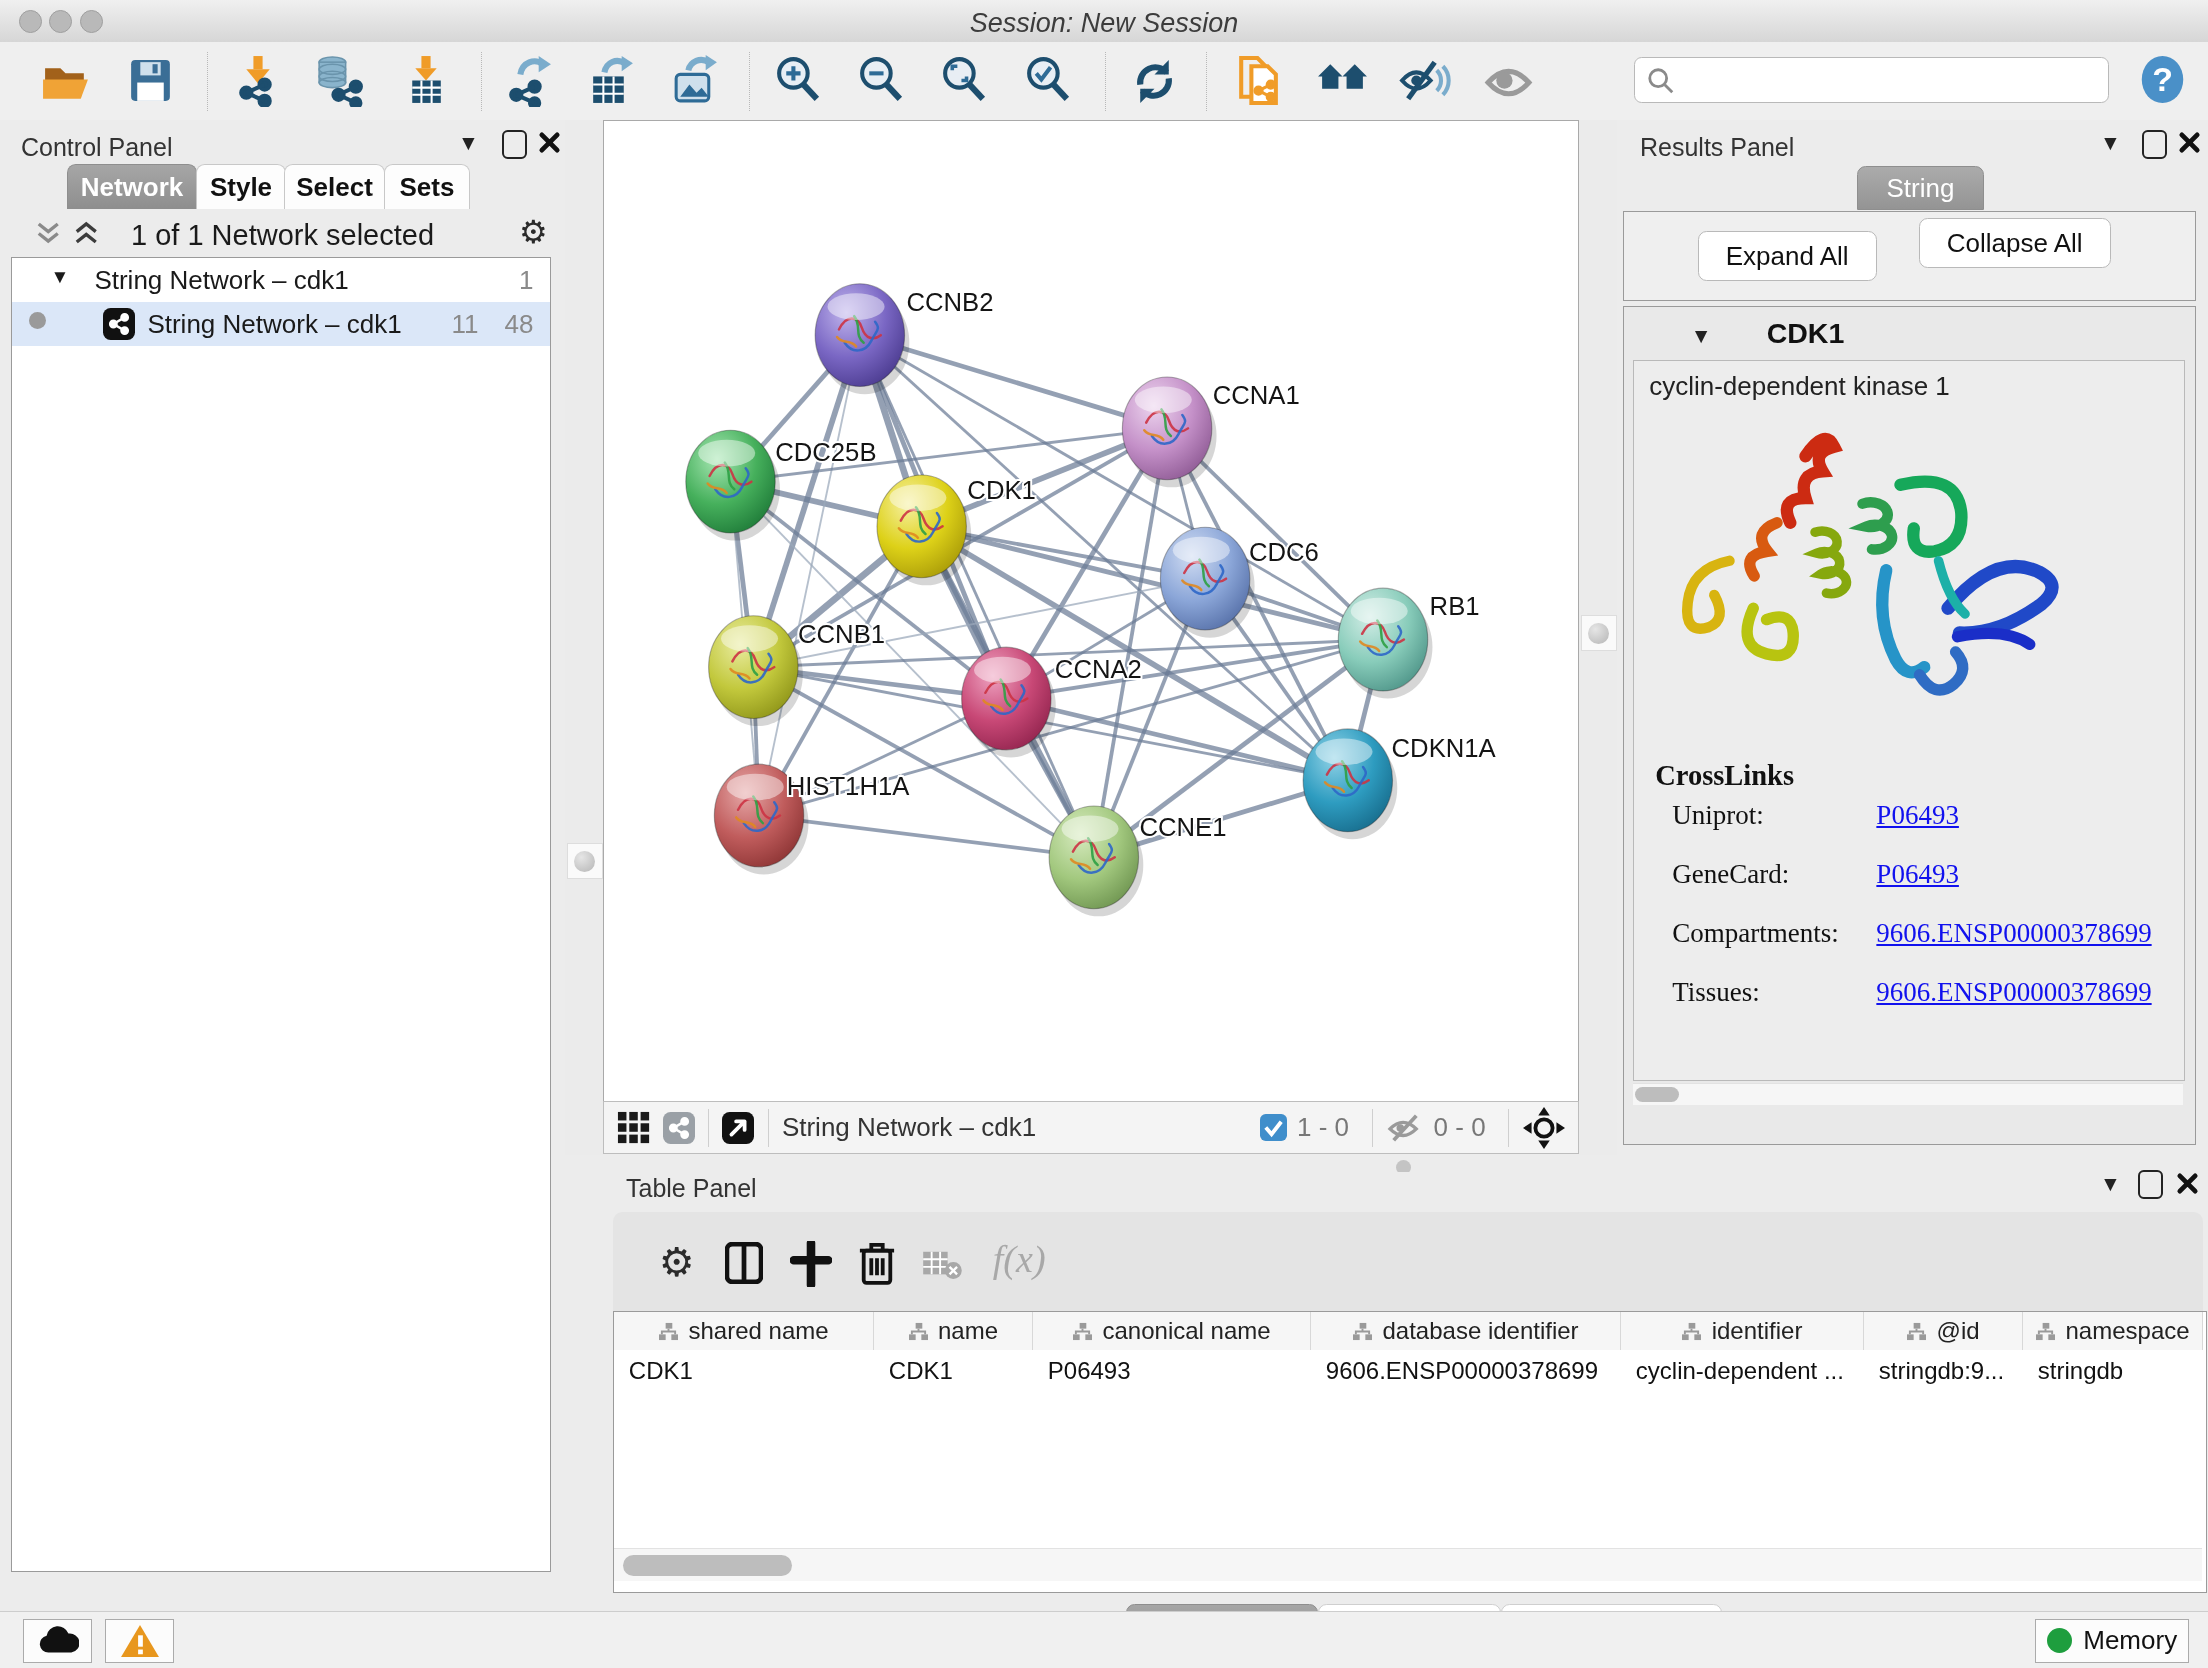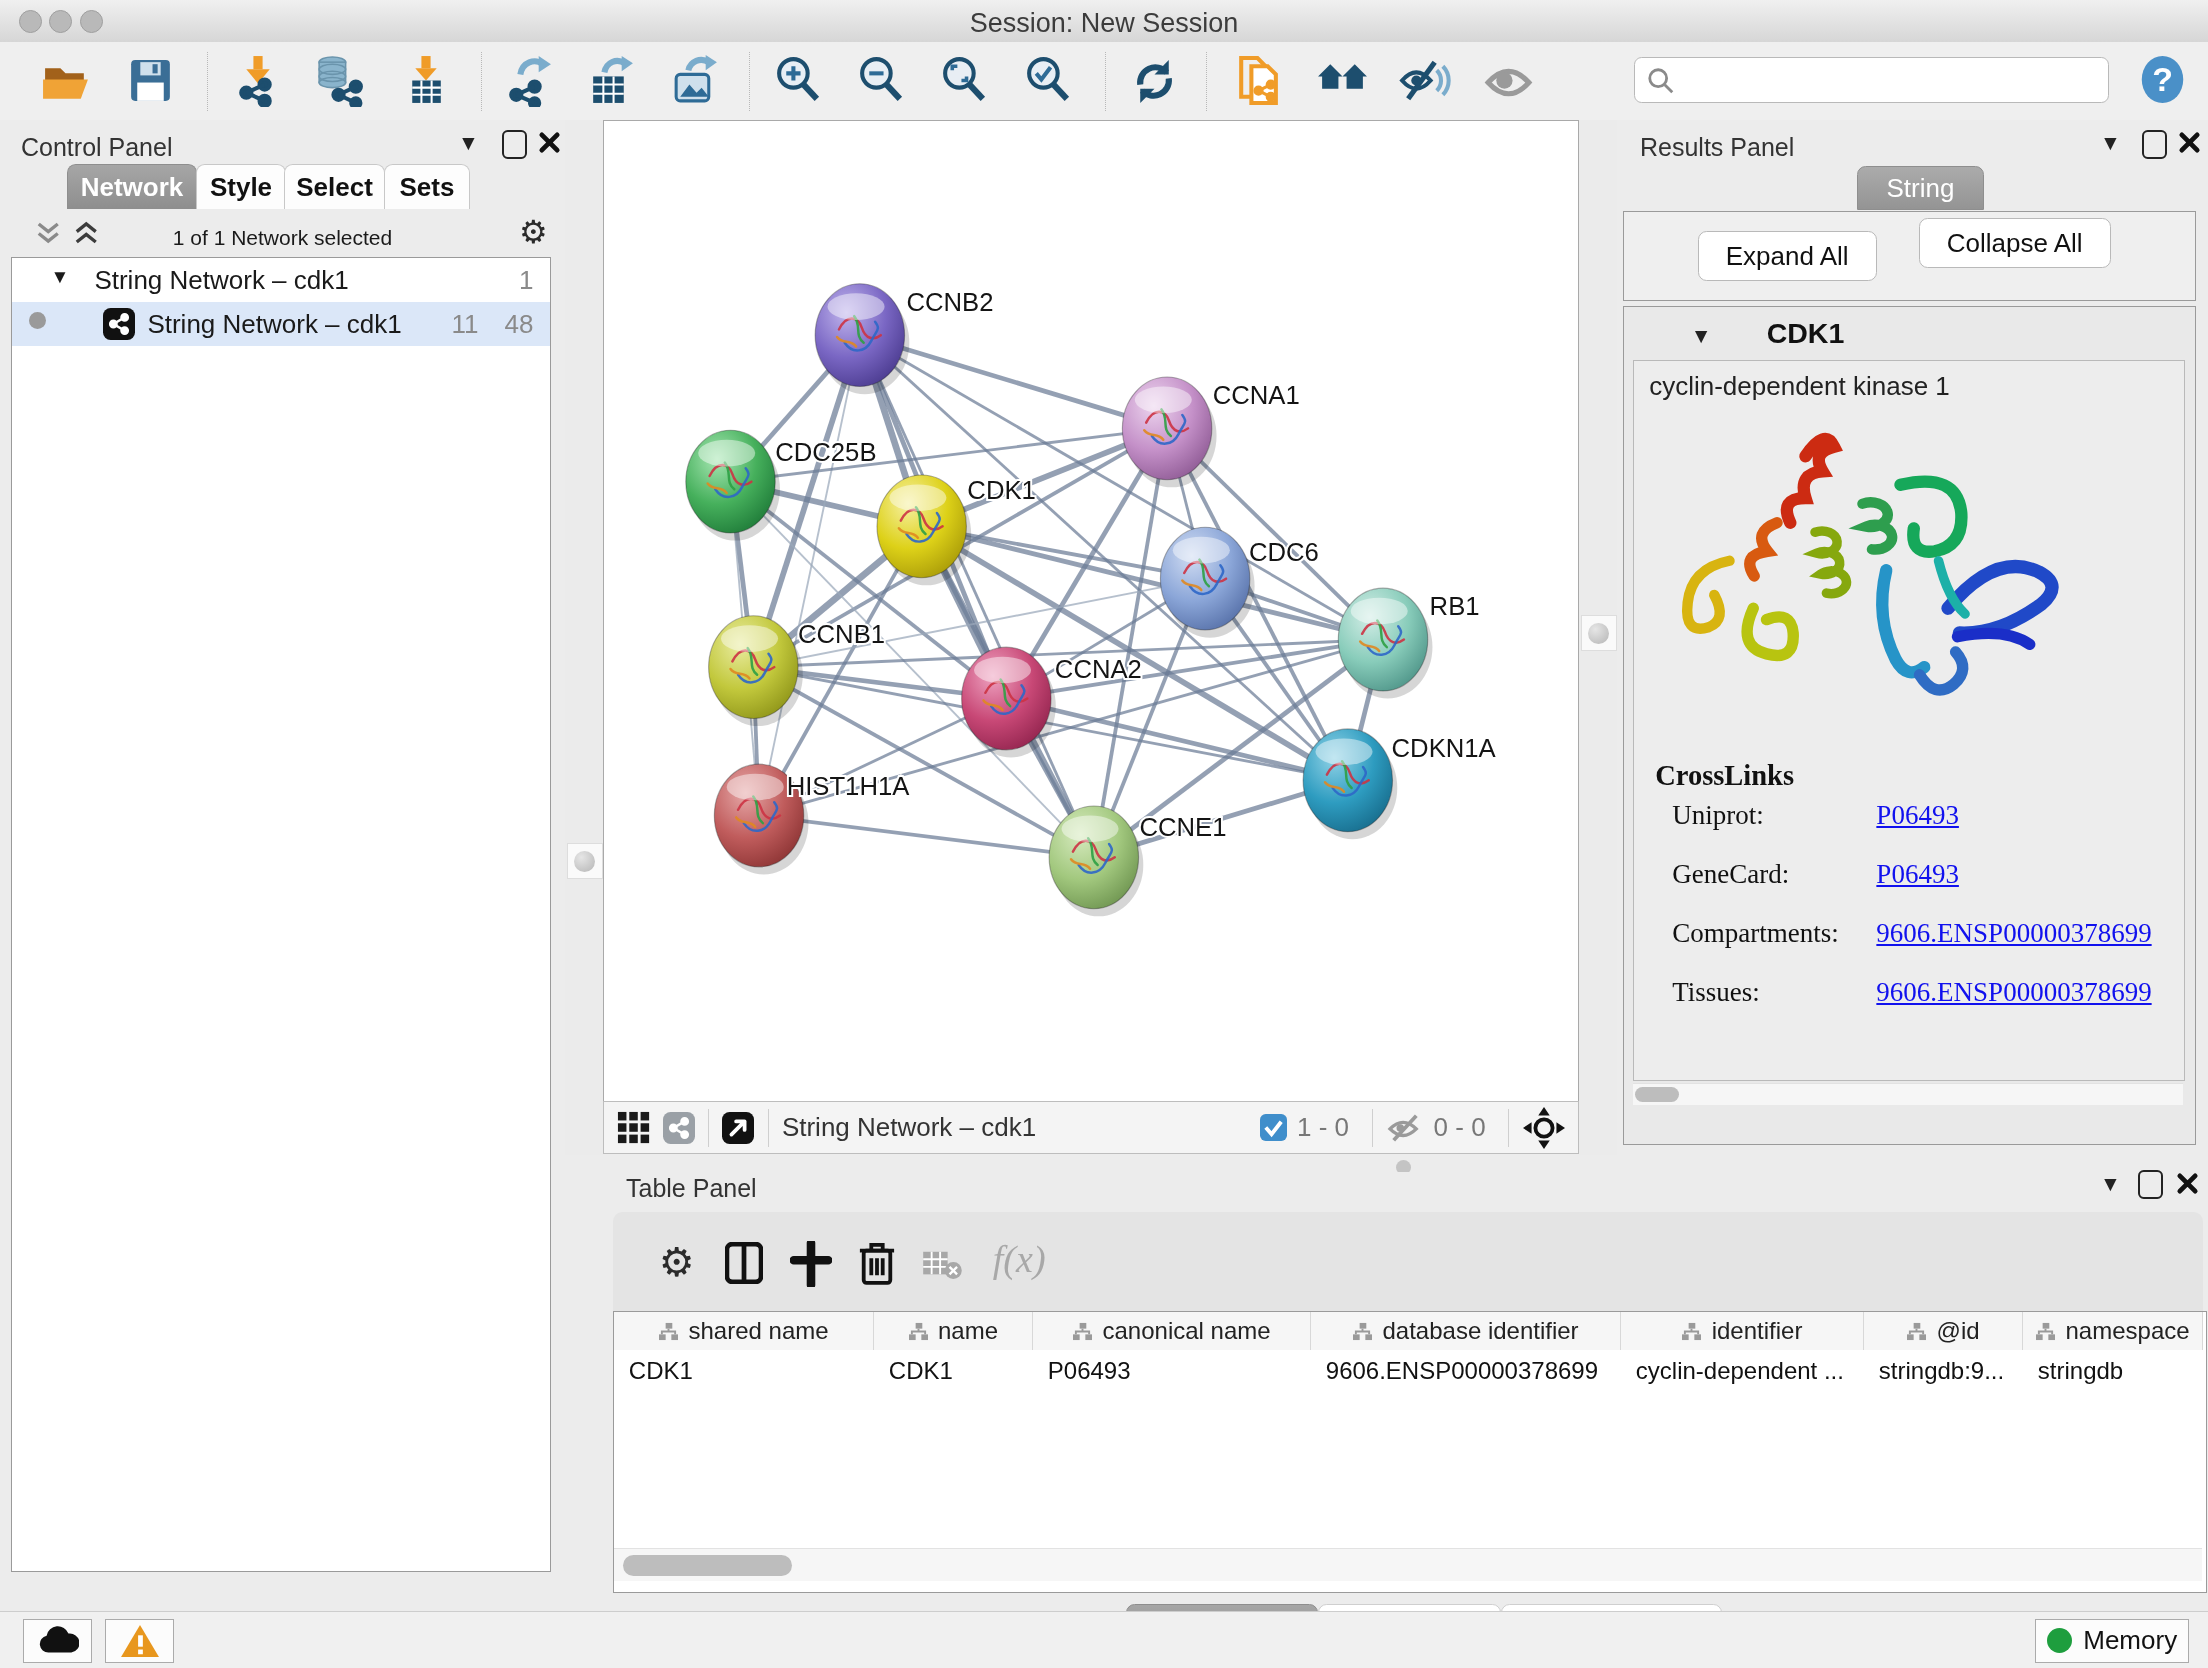--- a/index.html
+++ b/index.html
@@ -1,21 +1,21 @@
 <!DOCTYPE html>
 <html style="font-size:15px"><head>
 <meta charset="utf-8">
 <style>
   html,body{margin:0;padding:0;}
   body{width:2208px;height:1668px;position:relative;background:#ececec;
        font-family:"Liberation Sans",sans-serif;color:#222;overflow:hidden;}
   .abs{position:absolute;}
   
   .titlebar{left:0;top:0;width:2208px;height:42px;
-    background:linear-gradient(#f0f0f0,#d6d6d6);border-bottom:1px solid #b4b4b4;}
+    background:linear-gradient(#f0f0f0,#d6d6d6);border-bottom:1px solid #b4b4b4;font-style:italic;}
   .tl-btn{width:21px;height:21px;border-radius:50%;background:#b9b9b9;border:1px solid #9f9f9f;top:9.5px;}
   .title-text{width:100%;text-align:center;top:7.6px;font-size:27px;color:#3c3c3c;}
   
   .toolbar{left:0;top:42px;width:2208px;height:78px;background:#efefef;border-bottom:1px solid #c3c3c3;}
   .tb-sep{top:9.5px;width:0;height:59px;border-left:1.9px dotted #b8b8b8;}
   .tb-ic{top:12.4px;width:53px;height:53px;}
   .searchbox{top:15px;left:1634px;width:473px;height:44px;background:#fff;border:1px solid #b9b9b9;border-radius:7.6px;}
   .searchbox input{position:absolute;left:49px;top:3.8px;width:409px;height:32px;border:0;outline:0;font-size:25px;background:transparent;}
   
   .panel-title{font-size:25px;color:#333;}
@@ -232,21 +232,21 @@
   <div class="abs tab" style="left:196px;top:44px;width:88px">Style</div>
   <div class="abs tab" style="left:284px;top:44px;width:99px">Select</div>
   <div class="abs tab" style="left:384px;top:44px;width:84px">Sets</div>
 
   <svg class="abs" style="left:34px;top:101px" width="28.5" height="25" viewBox="0 0 30 26">
     <path d="M5 3l10 8 10-8M5 13l10 8 10-8" stroke="#8a8a8a" stroke-width="3.5" fill="none"></path>
   </svg>
   <svg class="abs" style="left:72px;top:101px" width="28.5" height="25" viewBox="0 0 30 26">
     <path d="M5 11l10-8 10 8M5 22l10-8 10 8" stroke="#3c3c3c" stroke-width="3.5" fill="none"></path>
   </svg>
-  <div class="abs" style="left:0;top:106px;width:565px;text-align:center;font-size:21px;color:#1a1a1a">1 of 1 Network selected</div>
+  <div class="abs" style="left:0;top:99px;width:565px;text-align:center;font-size:29px;color:#1a1a1a">1 of 1 Network selected</div>
   <span class="abs glyph" style="left:519px;top:93px">⚙</span>
 
   <div class="abs listbox" style="left:11.4px;top:137px;width:538px;height:1313px">
     <div class="tree-row" style="position:relative">
       <span class="abs" style="left:38px;top:7.6px;font-size:19px">▼</span>
       <span class="abs" style="left:82px;top:6.7px">String Network – cdk1</span>
       <span class="abs num" style="right:17px;top:6.7px">1</span>
     </div>
     <div class="tree-row sel" style="position:relative">
       <span class="abs" style="left:17px;top:9.5px;width:17px;height:17px;border-radius:50%;background:#9a9a9a"></span>

